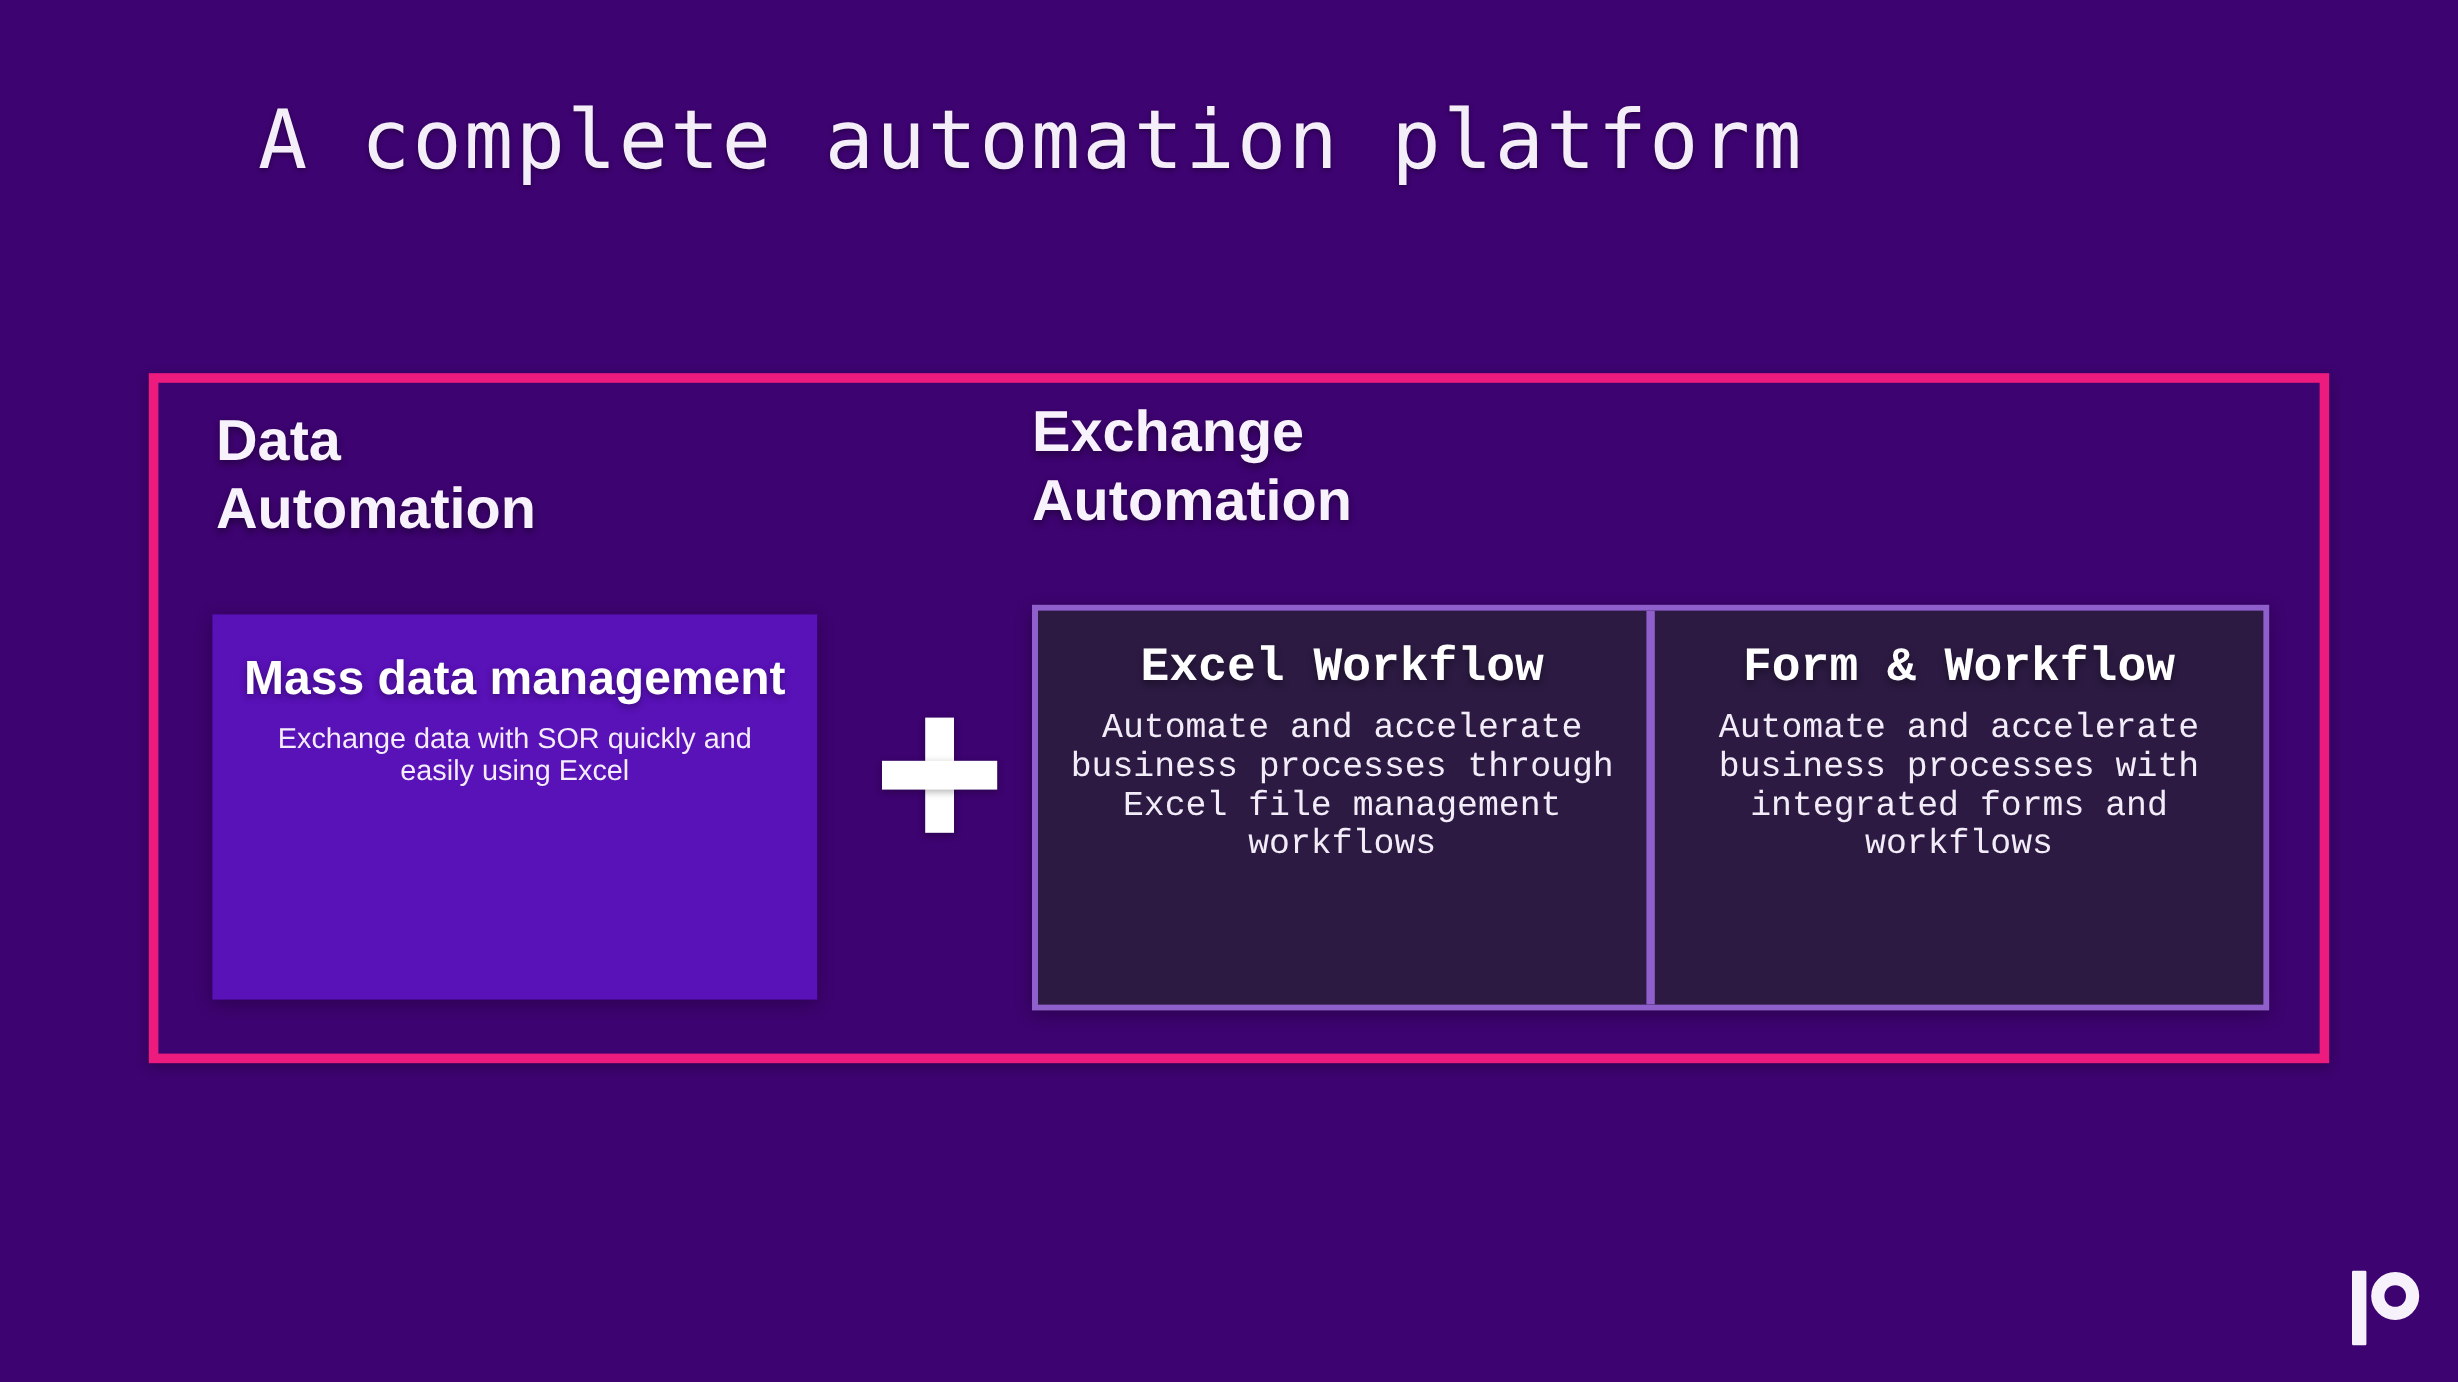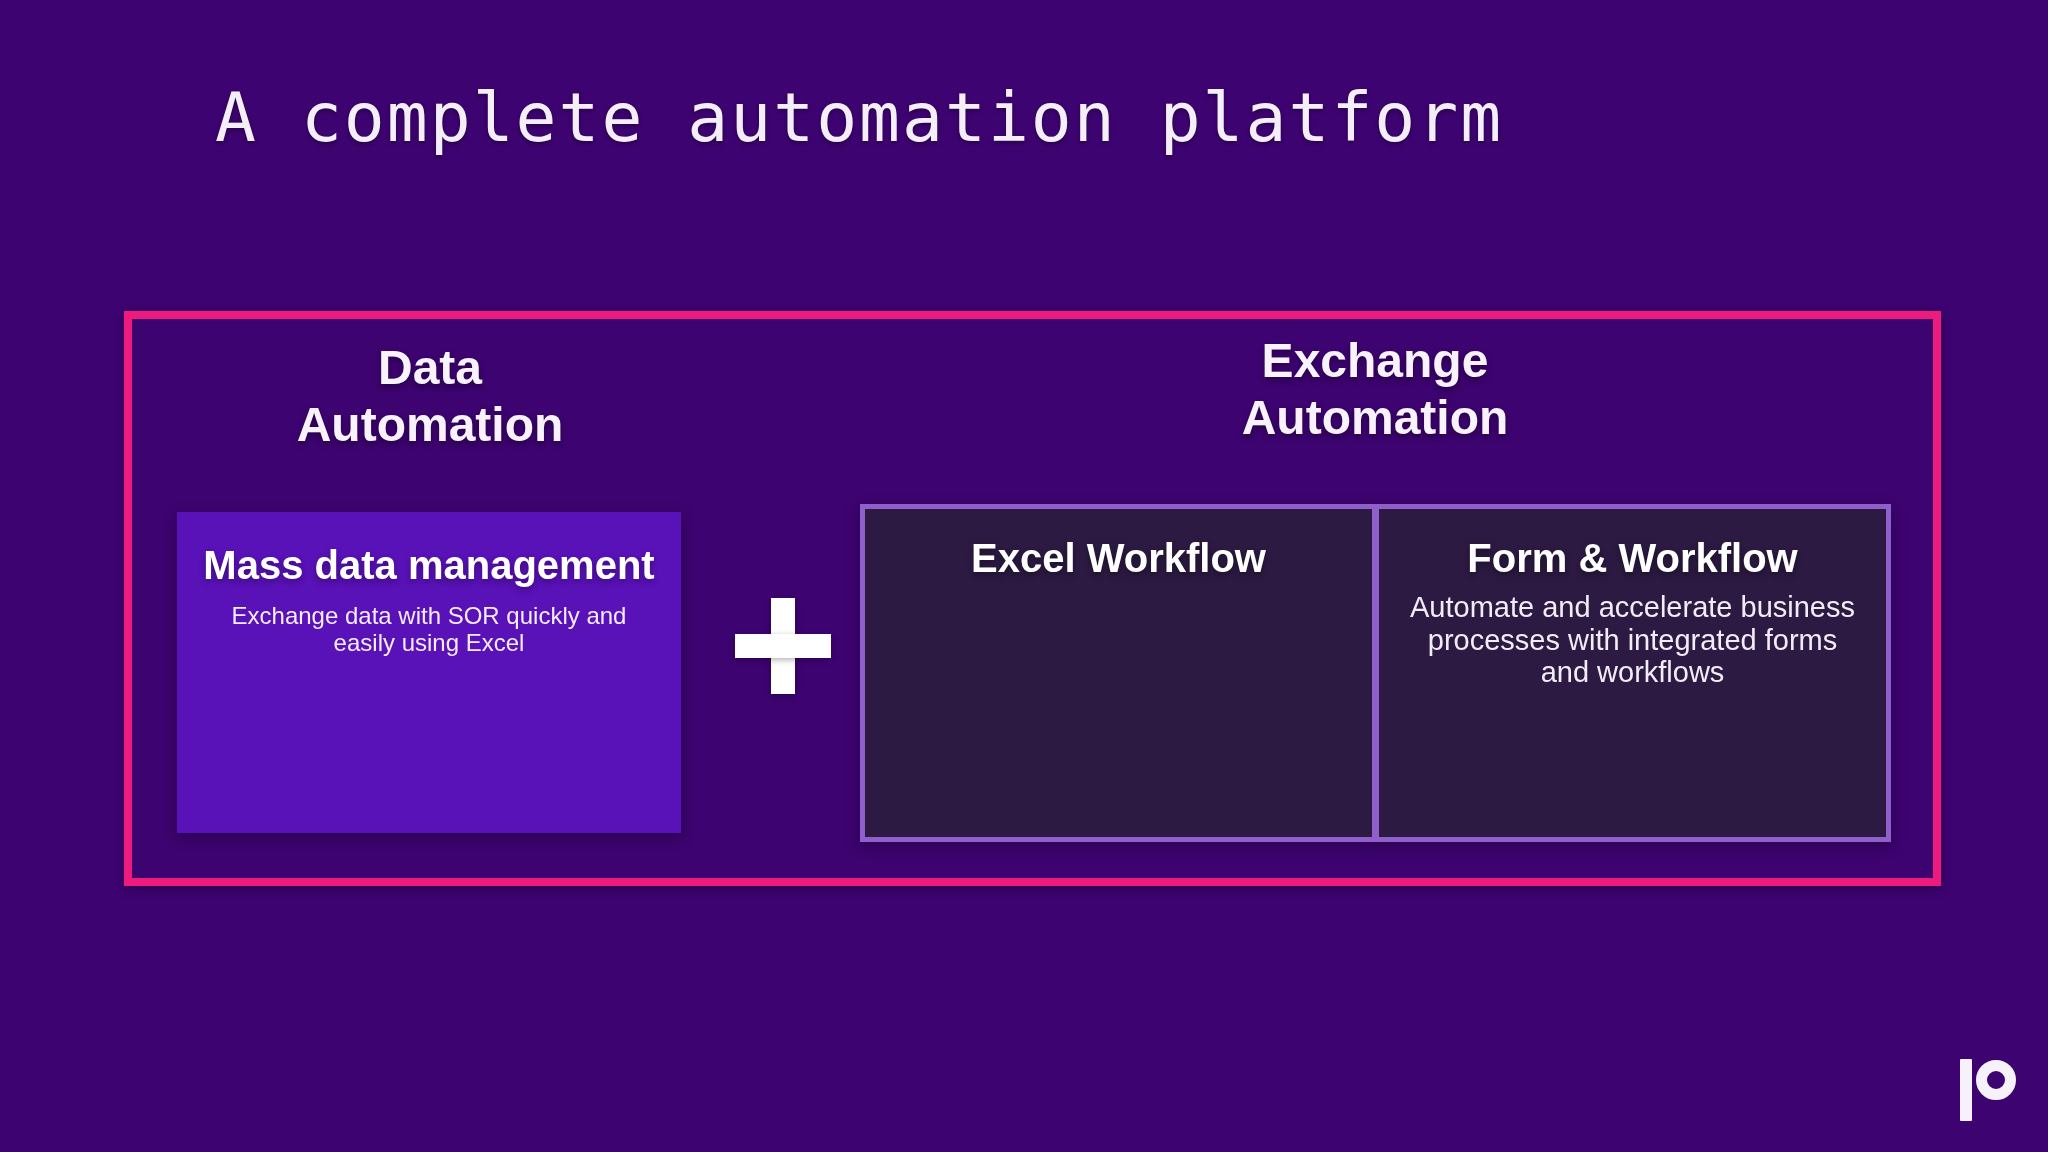--- a/index.html
+++ b/index.html
@@ -44,21 +44,21 @@
     width: 1817px;
     height: 575px;
     border: 8px solid #ee1b7e;
     box-sizing: border-box;
     box-shadow: 0 3px 10px rgba(0,0,0,0.28);
   }
 
   
   .col-heading {
     position: absolute;
-    text-align: center;
+    text-align: left;
     color: #f7f2fb;
     font-weight: bold;
     font-size: 48px;
     line-height: 1.18;
     text-shadow: 0 3px 6px rgba(0,0,0,0.40);
     white-space: pre-line;
   }
   .heading-data {
     left: 180px;
     top: 340px;
@@ -140,20 +140,21 @@
     background: #2c1a42;
     box-shadow: 0 4px 14px rgba(0,0,0,0.30);
   }
   .process-card {
     flex: 1 1 0;
     background: #2c1a42;
     box-sizing: border-box;
     padding: 26px 26px 8px;
     text-align: center;
     position: relative;
+    font-family: Liberation Mono, monospace;
   }
   .process-card + .process-card {
     border-left: 7px solid #8f5fcc;
   }
   .process-card .card-title {
     color: #ffffff;
     font-weight: bold;
     font-size: 40px;
     line-height: 1.16;
     margin: 0 0 10px 0;
@@ -223,20 +224,21 @@
     <p class="card-title">Mass data management</p>
     <p class="card-body">Exchange data with SOR quickly and easily using Excel</p>
   </div>
 
   <div class="plus-sign"></div>
 
   <div class="process-group">
 
     <div class="process-card">
       <p class="card-title">Excel Workflow</p>
+      <p class="card-body">Automate and accelerate business processes through Excel file management workflows</p>
     </div>
 
     <div class="process-card overflow">
       <p class="card-title">Form &amp; Workflow</p>
       <p class="card-body">Automate and accelerate business processes with integrated forms and workflows</p>
     </div>
 
   </div>
 
   <div class="brand-mark">

